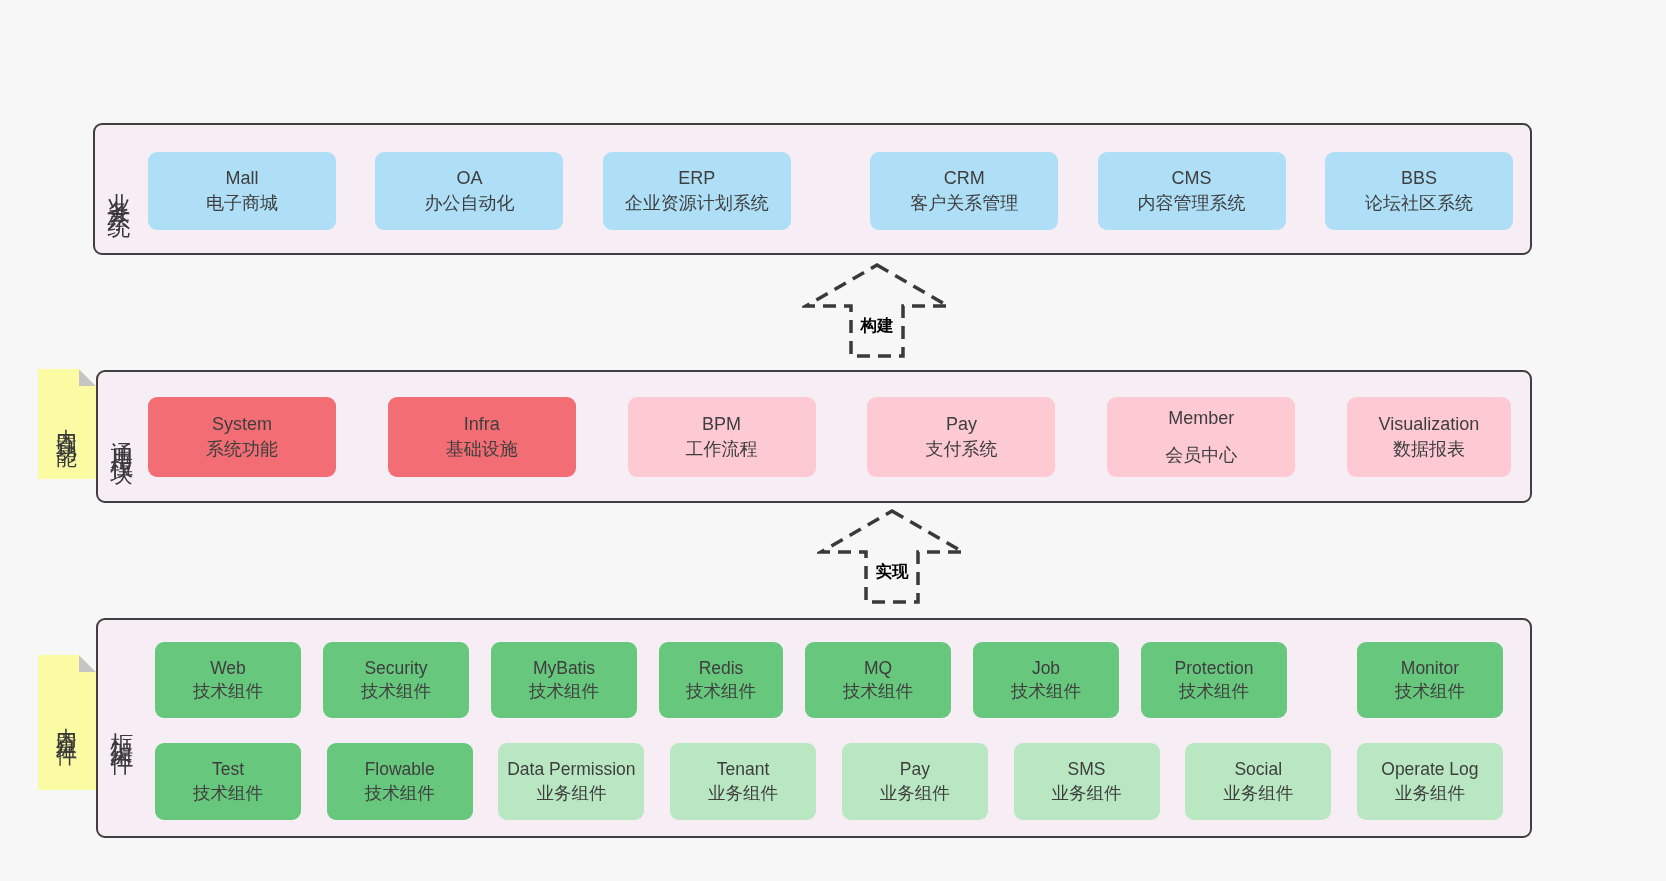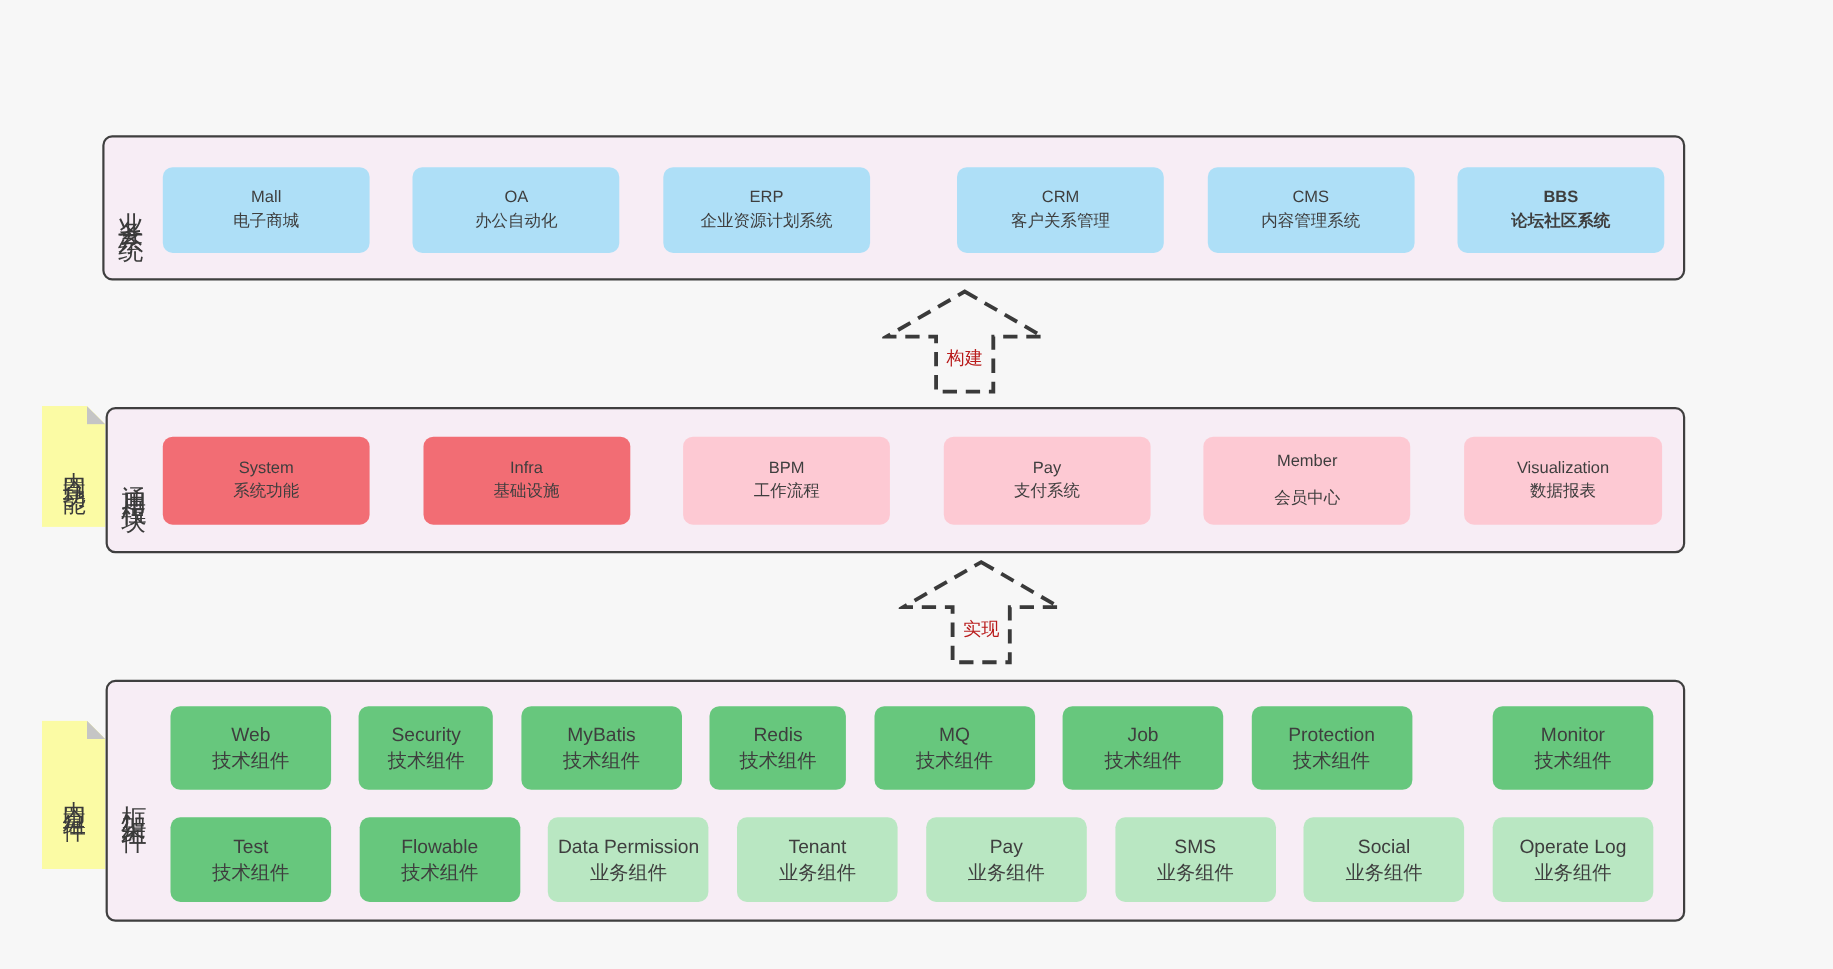--- a/index.html
+++ b/index.html
@@ -21,21 +21,21 @@
     writing-mode:vertical-rl;text-orientation:upright;
     font-size:23px;letter-spacing:7px;line-height:1.1;color:#3a3a3a;
     white-space:nowrap;
   }
   .box-row{
     position:absolute;display:flex;justify-content:space-between;
   }
   .dbox{
     border-radius:9px;
     display:flex;flex-direction:column;align-items:center;justify-content:center;
-    text-align:center;line-height:1.38;font-size:15px;color:#3e3e3e;
+    text-align:center;line-height:1.38;font-size:18px;color:#3e3e3e;
     box-sizing:border-box;padding:2px 6px;
   }
   .row1-boxes .dbox,.row2-boxes .dbox{font-size:17.5px;line-height:1.32;}
   .blue{background:#aedff7;}
   .red{background:#f26d74;}
   .pink{background:#fdc9d3;}
   .green-dark{background:#67c77d;}
   .green-light{background:#b9e7c2;text-align:right;}
   .sticky{
     position:absolute;width:58px;background:#fbfba4;
@@ -47,22 +47,23 @@
   }
   .sticky-text{
     position:absolute;left:50%;top:50%;transform:translate(-50%,-50%);
     writing-mode:vertical-rl;text-orientation:upright;
     font-size:21px;letter-spacing:6px;line-height:1;color:#3a3a3a;white-space:nowrap;
   }
   .arrow{position:absolute;width:150px;height:97px;}
   .arrow svg{position:absolute;left:0;top:0;}
   .arrow-label{
     position:absolute;left:50%;top:52px;transform:translateX(-50%);
-    font-size:16.5px;color:#b91c1c;background:#f7f7f7;padding:1px 2px;
+    font-size:16.5px;color:#000000;background:#f7f7f7;padding:1px 2px;
     white-space:nowrap;
+    font-weight:bold;
   }
 </style>
 </head>
 <body>
 
 <div class="band" style="left:93px;top:123px;width:1439px;height:132px;">
   <div class="band-label">业务系统</div>
   <div class="box-row" style="left:53px;right:17px;top:27px;">
     <div class="dbox blue" style="width:188px;height:78px;">
       <div>Mall</div>
@@ -77,21 +78,21 @@
       <div>企业资源计划系统</div>
     </div>
     <div class="dbox blue" style="width:188px;height:78px;margin-left:40px;">
       <div>CRM</div>
       <div>客户关系管理</div>
     </div>
     <div class="dbox blue" style="width:188px;height:78px;">
       <div>CMS</div>
       <div>内容管理系统</div>
     </div>
-    <div class="dbox blue" style="width:188px;height:78px;font-weight:bold;">
+    <div class="dbox blue" style="width:188px;height:78px;">
       <div>BBS</div>
       <div>论坛社区系统</div>
     </div>
   </div>
 </div>
 
 <div class="arrow" style="left:802px;top:262px;">
   <svg width="150" height="97" viewBox="0 0 150 97">
     <polygon points="75,3 146,44 101,44 101,94 49,94 49,44 4,44" fill="none" stroke="#3a3a3a" stroke-width="3.5" stroke-dasharray="13 8"></polygon>
   </svg>
@@ -119,21 +120,21 @@
       <div>工作流程</div>
     </div>
     <div class="dbox pink" style="width:188px;height:80px;">
       <div>Pay</div>
       <div>支付系统</div>
     </div>
     <div class="dbox pink" style="width:188px;height:80px;gap:12px;">
       <div>Member</div>
       <div>会员中心</div>
     </div>
-    <div class="dbox pink" style="width:180px;height:80px;">
+    <div class="dbox pink" style="width:164px;height:80px;">
       <div>Visualization</div>
       <div>数据报表</div>
     </div>
   </div>
 </div>
 
 <div class="arrow" style="left:817px;top:508px;">
   <svg width="150" height="97" viewBox="0 0 150 97">
     <polygon points="75,3 146,44 101,44 101,94 49,94 49,44 4,44" fill="none" stroke="#3a3a3a" stroke-width="3.5" stroke-dasharray="13 8"></polygon>
   </svg>
@@ -146,21 +147,21 @@
 </div>
 
 <div class="band" style="left:96px;top:618px;width:1436px;height:220px;">
   <div class="band-label">框架组件</div>
 
   <div class="box-row row1-boxes" style="left:57px;right:27px;top:22px;">
     <div class="dbox green-dark" style="width:146px;height:76px;text-align:center;">
       <div>Web</div>
       <div>技术组件</div>
     </div>
-    <div class="dbox green-dark" style="width:122px;height:76px;">
+    <div class="dbox green-dark" style="width:146px;height:76px;">
       <div>Security</div>
       <div>技术组件</div>
     </div>
     <div class="dbox green-dark" style="width:146px;height:76px;">
       <div>MyBatis</div>
       <div>技术组件</div>
     </div>
     <div class="dbox green-dark" style="width:124px;height:76px;">
       <div>Redis</div>
       <div>技术组件</div>

